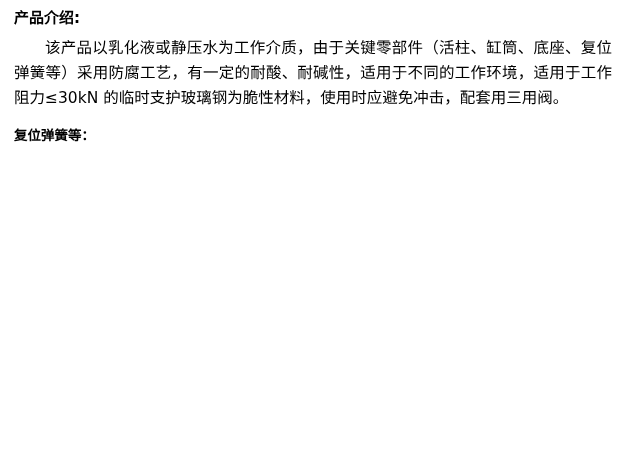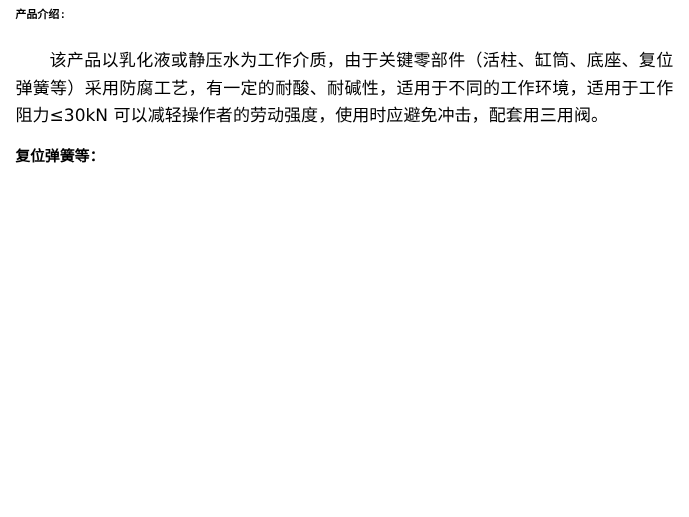--- a/index.html
+++ b/index.html
@@ -16,26 +16,25 @@
   }
   .page {
     position: relative;
     width: 626px;
     height: 470px;
     box-sizing: border-box;
     padding: 8px 14px 0 14px;
     background: #ffffff;
   }
   .section-title {
-    font-size: 10px;
+    font-size: 15px;
     font-weight: bold;
     line-height: 1.45;
-    margin: 0 0 18px 0;
+    margin: 0 0 4px 0;
     letter-spacing: 0px;
-    font-family: Liberation Mono, monospace;
   }
   .para-a {
     font-size: 15.5px;
     line-height: 1.62;
     margin: 0;
     text-align: justify;
     text-justify: inter-ideograph;
     text-indent: 2em;
     letter-spacing: 0px;
   }
@@ -59,18 +58,18 @@
 </head>
 <body>
 
 <div class="page">
 
   <h1 class="section-title">产品介绍:</h1>
 
 
   <div class="gap-sm"></div>
 
-  <p class="para-a">该产品以乳化液或静压水为工作介质，由于关键零部件（活柱、缸筒、底座、复位弹簧等）采用防腐工艺，有一定的耐酸、耐碱性，适用于不同的工作环境，适用于工作阻力≤30kN 可以减轻操作者的劳动强度，使用时应避免冲击，配套用三用阀。</p>
+  <p class="para-a">该产品以乳化液或静压水为工作介质，由于关键零部件（活柱、缸筒、底座、复位弹簧等）采用防腐工艺，有一定的耐酸、耐碱性，适用于不同的工作环境，适用于工作阻力≤30kN 的临时支护玻璃钢为脆性材料，使用时应避免冲击，配套用三用阀。</p>
 
   <h2 class="sub-title">复位弹簧等：</h2>
 
 
 </div>
 
 </body></html>

